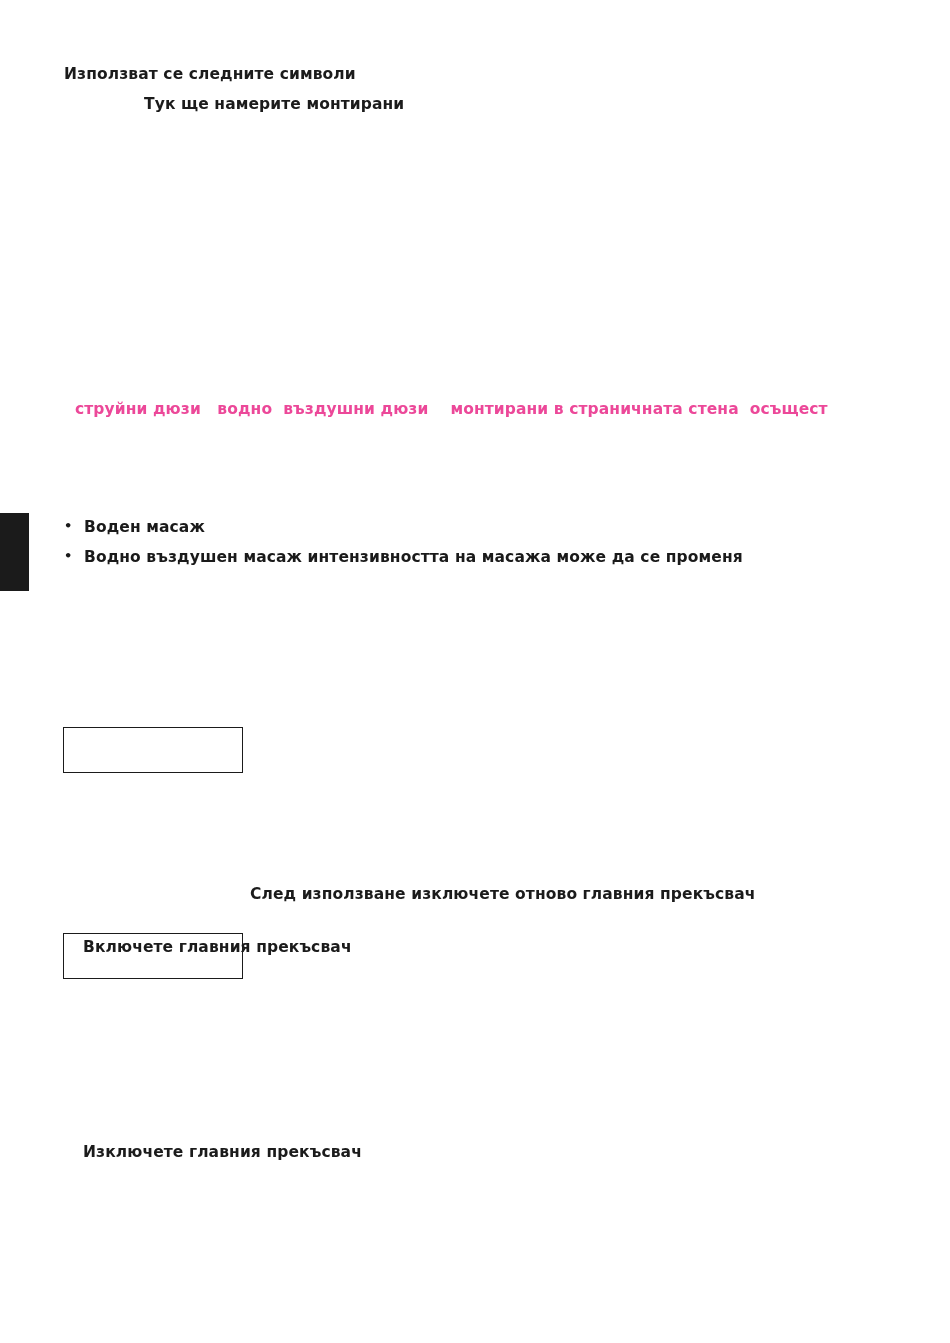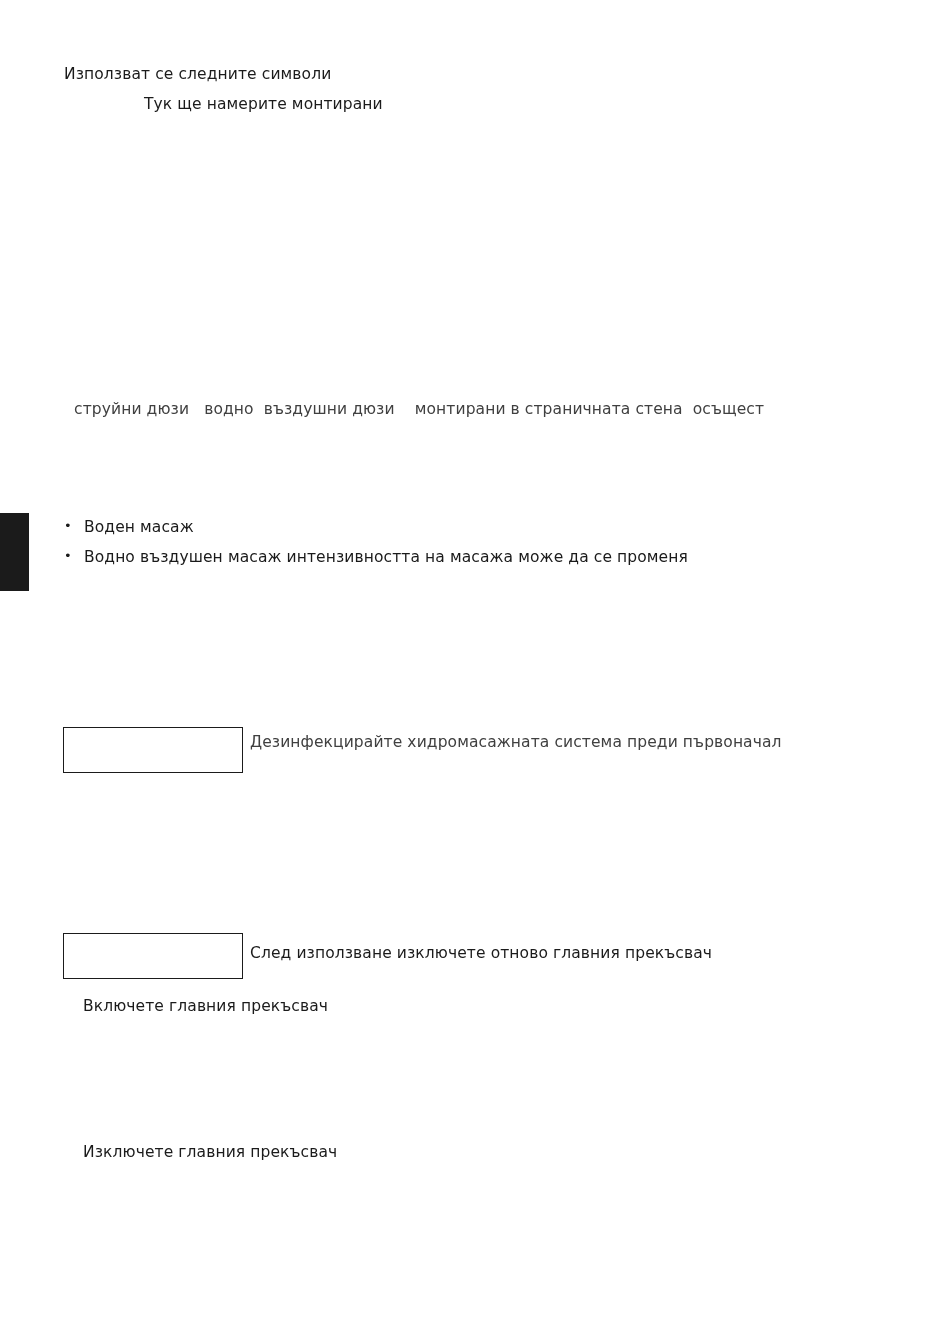--- a/index.html
+++ b/index.html
@@ -12,20 +12,21 @@
     height: 1343px;
     position: relative;
     font-family: "DejaVu Sans", sans-serif;
     color: #1a1a1a;
     overflow: hidden;
   }
   .page {
     position: relative;
     width: 950px;
     height: 1343px;
+    font-weight: bold;
   }
   .txt {
     position: absolute;
     font-size: 15.5px;
     line-height: 1.45;
     letter-spacing: 0.1px;
     white-space: pre;
     color: #1b1b1b;
   }
   
@@ -67,21 +68,21 @@
   }
   .bullet-text {
     flex: 1 1 auto;
   }
   .para {
     position: absolute;
     font-size: 15.5px;
     line-height: 1.52;
     letter-spacing: 0.1px;
     text-align: justify;
-    color: #404040;
+    color: #ec4899;
   }
   .para div { white-space: pre; }
 </style>
 </head>
 <body>
 
 <div class="page">
 
   <div class="txt" style="left:64px; top:63px;">Използват се следните символи</div>
 
@@ -101,24 +102,23 @@
     </div>
     <div class="bullet-row">
       <span class="bullet-dot">•</span>
       <span class="bullet-text">Водно  въздушен масаж   интензивността на масажа може да се променя</span>
     </div>
   </div>
 
   <div class="frame-box" style="left:63px; top:727px; width:178px; height:44px;"></div>
 
   <div class="para" style="left:250px; top:731px; width:630px;">
-    <div>Дезинфекцирайте хидромасажната система преди първоначал</div>
   </div>
 
   <div class="frame-box" style="left:63px; top:933px; width:178px; height:44px;"></div>
 
-  <div class="txt" style="left:250px; top:942px;">След използване изключете отново главния прекъсвач</div>
+  <div class="txt" style="left:250px; top:883px;">След използване изключете отново главния прекъсвач</div>
 
-  <div class="txt" style="left:83px; top:995px;">Включете главния прекъсвач</div>
+  <div class="txt" style="left:83px; top:936px;">Включете главния прекъсвач</div>
 
   <div class="txt" style="left:83px; top:1141px;">Изключете главния прекъсвач</div>
 
 </div>
 
 </body></html>

